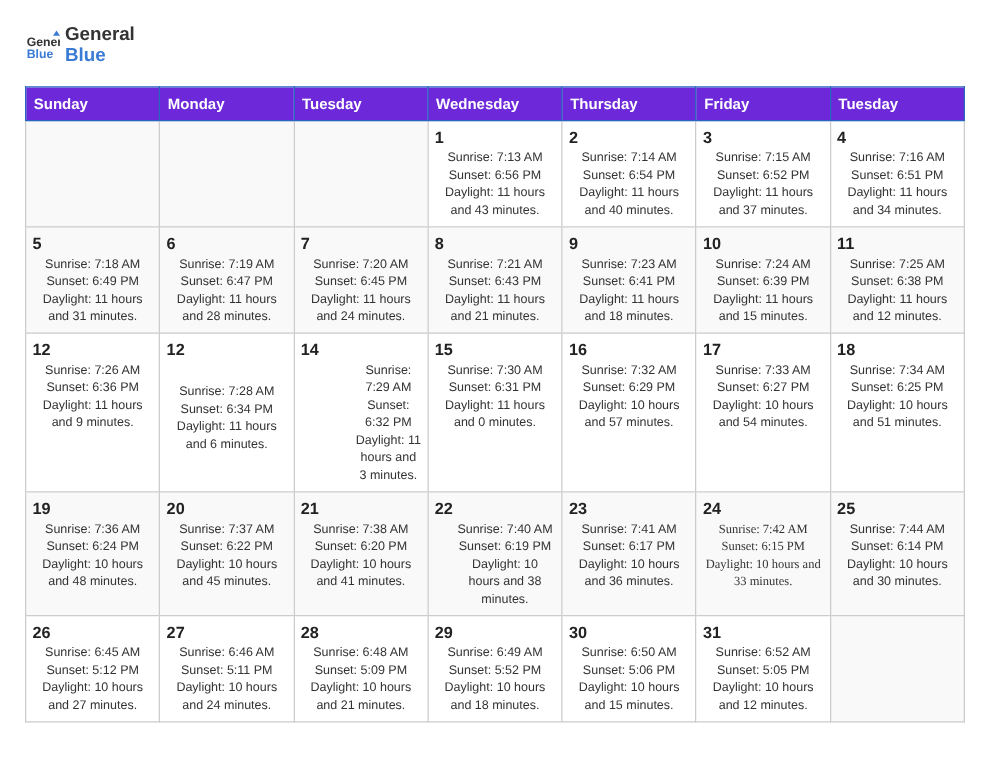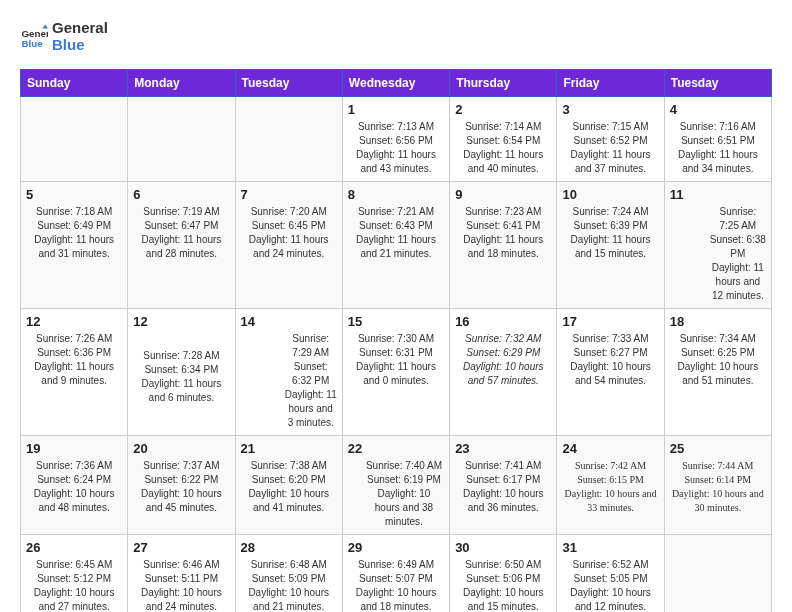--- a/index.html
+++ b/index.html
@@ -176,21 +176,21 @@
 Daylight: 11 hours and 18 minutes.</div>
         </td>
         <td>
           <div class="day-number">10</div>
           <div class="day-info" style="white-space: pre-line;">Sunrise: 7:24 AM
 Sunset: 6:39 PM
 Daylight: 11 hours and 15 minutes.</div>
         </td>
         <td>
           <div class="day-number">11</div>
-          <div class="day-info" style="white-space: pre-line; margin-left: 40px;">Sunrise: 7:25 AM
+          <div class="day-info" style="white-space: pre-line;">Sunrise: 7:25 AM
 Sunset: 6:38 PM
 Daylight: 11 hours and 12 minutes.</div>
         </td>
       </tr>
       <tr>
         <td>
           <div class="day-number">12</div>
           <div class="day-info" style="white-space: pre-line;">Sunrise: 7:26 AM
 Sunset: 6:36 PM
 Daylight: 11 hours and 9 minutes.</div>
@@ -208,21 +208,21 @@
 Daylight: 11 hours and 3 minutes.</div>
         </td>
         <td>
           <div class="day-number">15</div>
           <div class="day-info" style="white-space: pre-line;">Sunrise: 7:30 AM
 Sunset: 6:31 PM
 Daylight: 11 hours and 0 minutes.</div>
         </td>
         <td>
           <div class="day-number">16</div>
-          <div class="day-info" style="white-space: pre-line; font-style: italic;">Sunrise: 7:32 AM
+          <div class="day-info" style="white-space: pre-line;">Sunrise: 7:32 AM
 Sunset: 6:29 PM
 Daylight: 10 hours and 57 minutes.</div>
         </td>
         <td>
           <div class="day-number">17</div>
           <div class="day-info" style="white-space: pre-line;">Sunrise: 7:33 AM
 Sunset: 6:27 PM
 Daylight: 10 hours and 54 minutes.</div>
         </td>
         <td>
@@ -264,21 +264,21 @@
 Daylight: 10 hours and 36 minutes.</div>
         </td>
         <td>
           <div class="day-number">24</div>
           <div class="day-info" style="white-space: pre-line; font-family: Liberation Serif, serif;">Sunrise: 7:42 AM
 Sunset: 6:15 PM
 Daylight: 10 hours and 33 minutes.</div>
         </td>
         <td>
           <div class="day-number">25</div>
-          <div class="day-info" style="white-space: pre-line; font-family: Liberation Serif, serif;">Sunrise: 7:44 AM
+          <div class="day-info" style="white-space: pre-line;">Sunrise: 7:44 AM
 Sunset: 6:14 PM
 Daylight: 10 hours and 30 minutes.</div>
         </td>
       </tr>
       <tr>
         <td>
           <div class="day-number">26</div>
           <div class="day-info" style="white-space: pre-line;">Sunrise: 6:45 AM
 Sunset: 5:12 PM
 Daylight: 10 hours and 27 minutes.</div>
@@ -291,21 +291,21 @@
         </td>
         <td>
           <div class="day-number">28</div>
           <div class="day-info" style="white-space: pre-line;">Sunrise: 6:48 AM
 Sunset: 5:09 PM
 Daylight: 10 hours and 21 minutes.</div>
         </td>
         <td>
           <div class="day-number">29</div>
           <div class="day-info" style="white-space: pre-line;">Sunrise: 6:49 AM
-Sunset: 5:07 PM
+Sunset: 5:52 PM
 Daylight: 10 hours and 18 minutes.</div>
         </td>
         <td>
           <div class="day-number">30</div>
           <div class="day-info" style="white-space: pre-line;">Sunrise: 6:50 AM
 Sunset: 5:06 PM
 Daylight: 10 hours and 15 minutes.</div>
         </td>
         <td>
           <div class="day-number">31</div>

